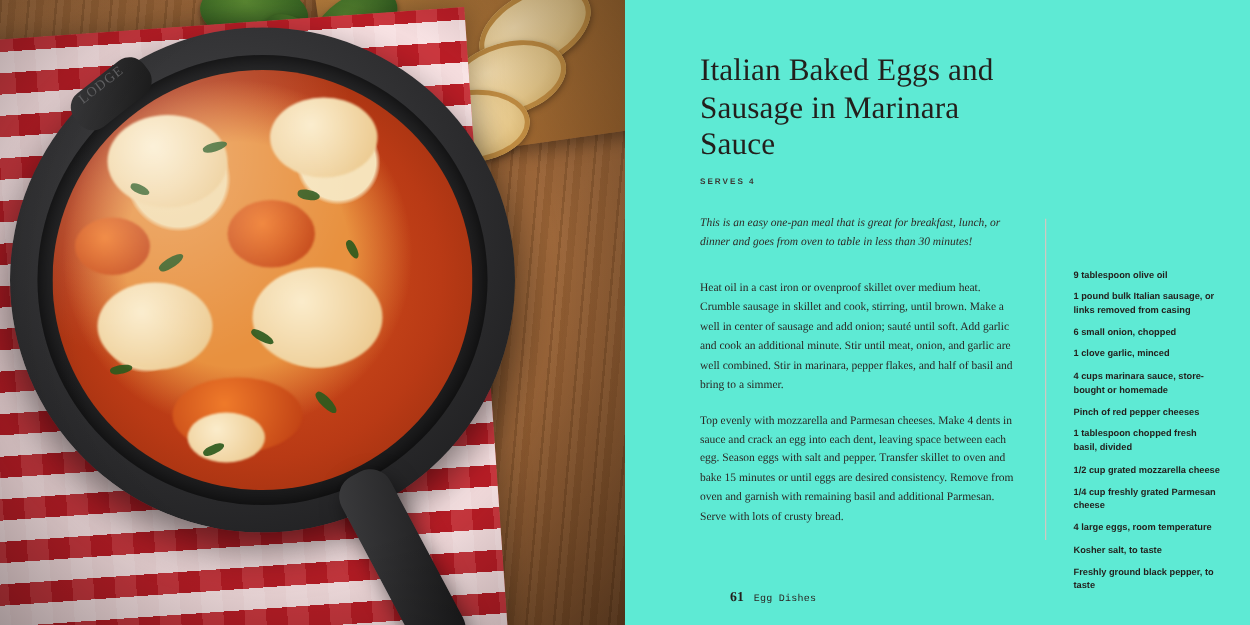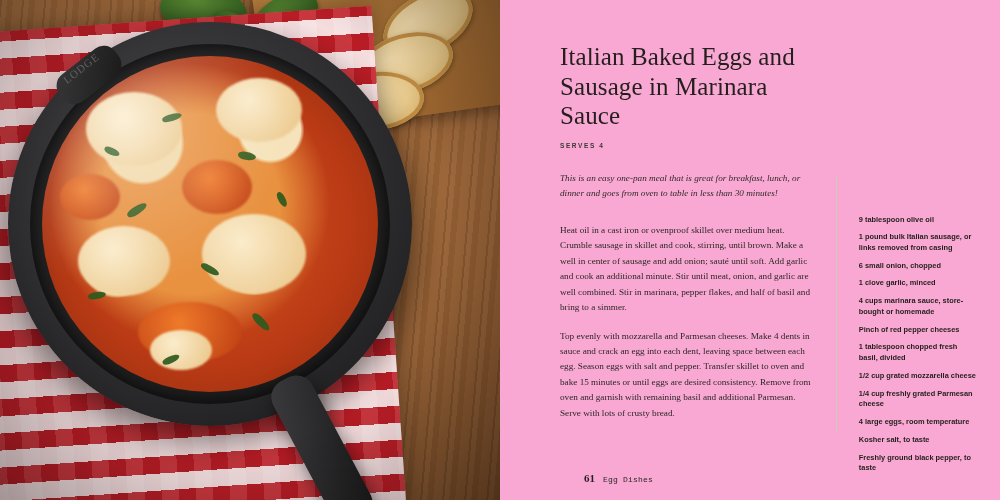--- a/index.html
+++ b/index.html
@@ -184,21 +184,21 @@
     inset: 0;
     background: radial-gradient(ellipse at 50% 45%, rgba(0,0,0,0) 55%, rgba(0,0,0,.35) 100%);
     pointer-events: none;
   }
 
   
   .recipe-page {
     position: relative;
     width: 500px;
     height: 500px;
-    background: #f9a8d4;
+    background: #5eead4;
     padding: 0;
   }
   .recipe-inner {
     position: absolute;
     left: 60px;
     top: 42px;
     right: 22px;
     bottom: 18px;
   }
   h1.recipe-title {

